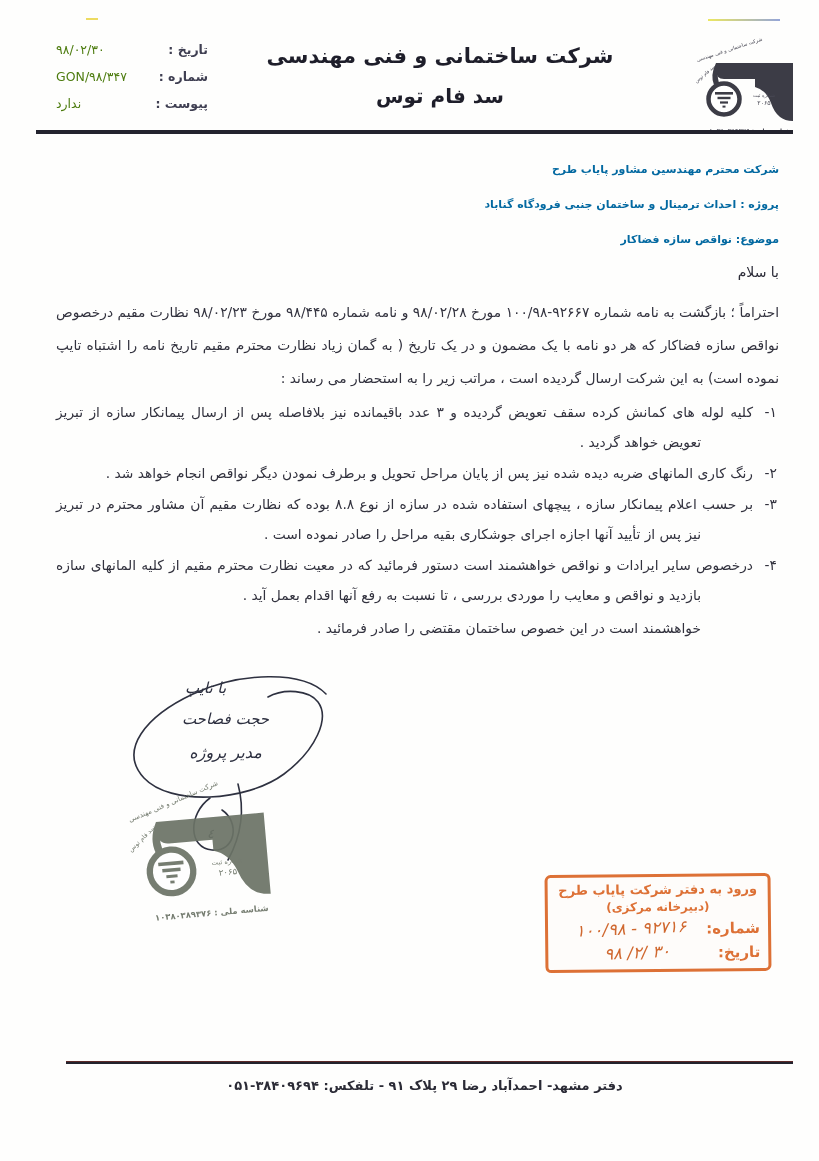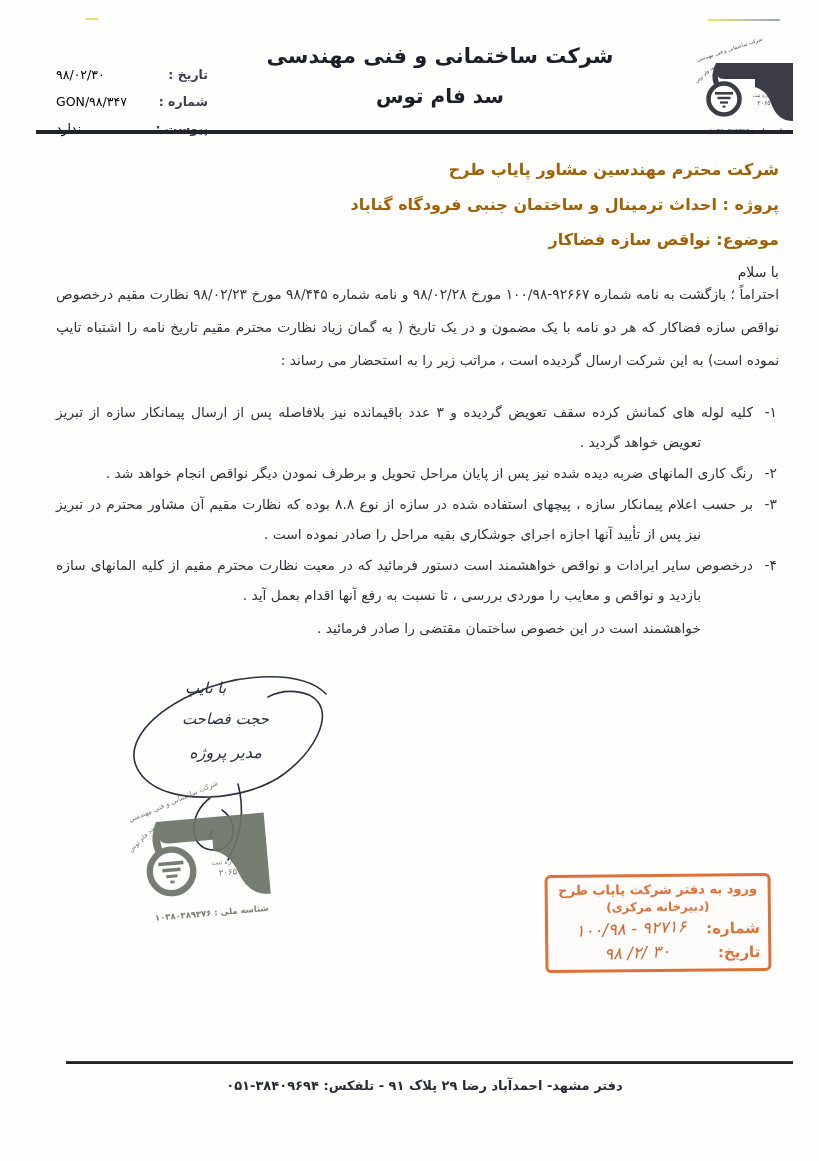--- a/index.html
+++ b/index.html
@@ -7,39 +7,39 @@
   body { font-family:"DejaVu Sans", sans-serif; }
   .page {
     position:relative; width:819px; height:1161px; margin:0 auto;
     background:#fefefd; overflow:hidden; direction:rtl;
     color:#31313d;
   }
   
   .meta { position:absolute; top:42px; left:56px; width:152px; font-size:12.5px; color:#3a3a4a; }
   .meta-row { display:flex; justify-content:space-between; align-items:baseline; height:27px; direction:rtl; }
   .meta-label { font-weight:bold; color:#3f3f52; }
-  .meta-value { color:#000000;margin-top:25px; }
+  .meta-value { color:#4d7c0f; }
   .title-block { position:absolute; top:44px; left:235px; width:410px; text-align:center; color:#1e1e2a; }
   .title-line1 { font-size:21px; font-weight:bold; letter-spacing:.5px; }
   .title-line2 { font-size:20px; font-weight:bold; margin-top:16px; }
   
   .logo-box { position:absolute; top:33px; right:15px; width:114px; height:104px; }
   .logo-svg { width:100%; height:100%; }
   .logo-ink { fill:#3c3c46; }
   .logo-stroke { stroke:#3c3c46; }
   .logo-txt { fill:#4a4a56; font-family:"DejaVu Sans", sans-serif; }
   
   .rule-top { position:absolute; top:130px; left:36px; width:757px; height:4px; background:#23232e; }
   .rule-bottom { position:absolute; top:1061px; left:66px; width:727px; height:3px; background:#23232e; border-top:1px solid #5c2a2a; }
   
-  .recipient { position:absolute; top:152px; right:40px; left:56px; font-weight:bold; font-size:16px; color:#a16207; }
+  .recipient { position:absolute; top:152px; right:40px; left:56px; font-weight:bold; font-size:11px; color:#0369a1; }
   .recipient .r-line { line-height:35px; }
   
   .salutation { position:absolute; top:264px; right:40px; font-size:14px; color:#2c2c38; }
-  .intro { position:absolute; top:278px; right:40px; left:56px; font-size:13.8px; line-height:33px; text-align:justify; color:#32323e; }
+  .intro { position:absolute; top:296px; right:40px; left:56px; font-size:13.8px; line-height:33px; text-align:justify; color:#32323e; }
   .items { position:absolute; top:397px; right:40px; left:56px; font-size:13.8px; color:#32323e; }
   .li { position:relative; margin-bottom:1px; }
   .li .num { position:absolute; right:2px; top:0; line-height:30px; }
   .li .txt { display:block; padding-right:78px; text-indent:-52px; text-align:justify; line-height:30px; }
   .closing { margin-top:3px; padding-right:78px; line-height:30px; }
   
   .sig-block { position:absolute; top:679px; left:108px; width:235px; text-align:center; color:#2d3040; }
   .sig-thanks { font-size:15px; font-style:italic; margin-bottom:13px; margin-right:40px; }
   .sig-name { font-size:15px; font-style:italic; margin-bottom:15px; }
   .sig-title { font-size:16px; font-style:italic; }

